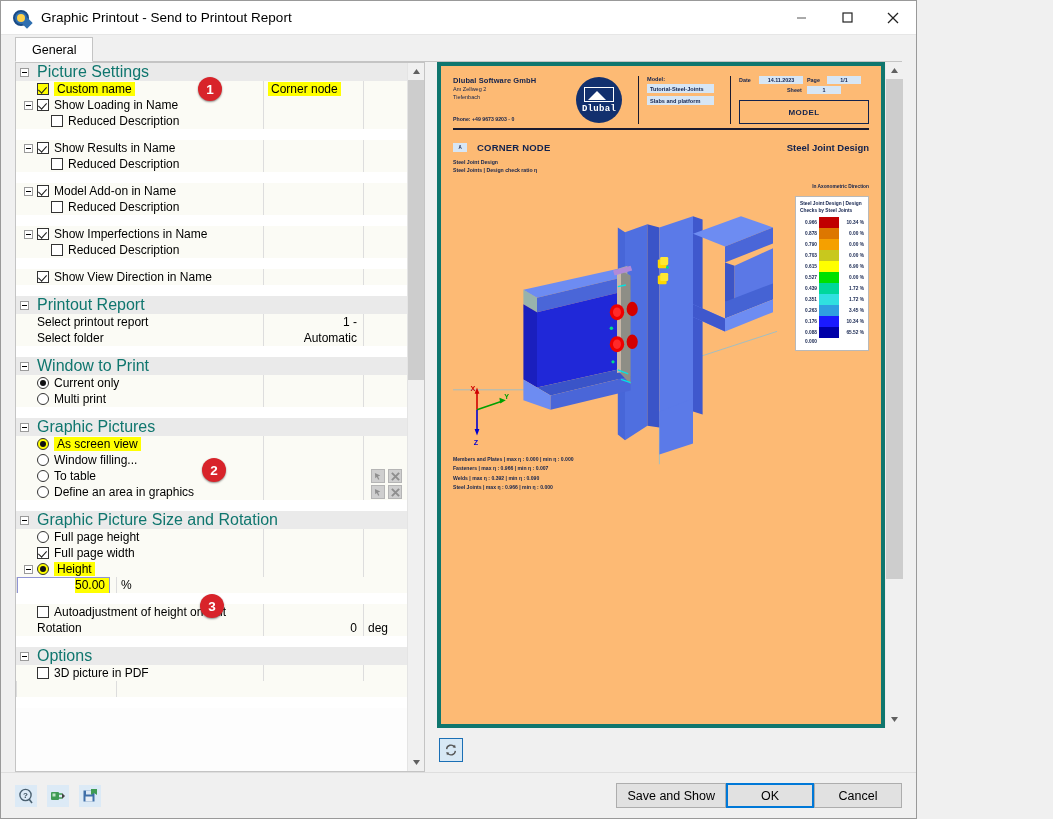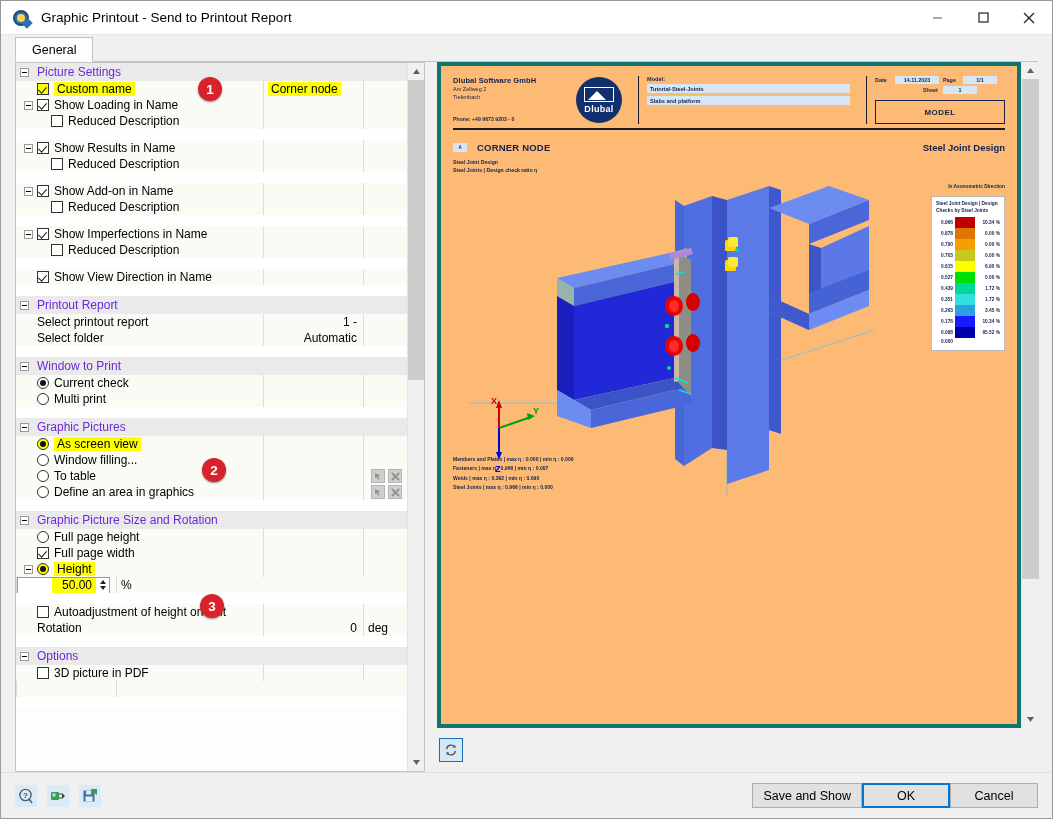--- a/index.html
+++ b/index.html
@@ -7,21 +7,21 @@
   body {
     width:1053px; height:819px;
     font-family:"Liberation Sans", sans-serif;
     font-size:12px; color:#000;
     background:#f0f0f0;
     overflow:hidden;
     -webkit-font-smoothing:antialiased;
   }
   
   .window {
-    width:1053px; height:819px;
+    width:917px; height:819px;
     background:#f0f0f0;
     border:1px solid #999;
     display:flex; flex-direction:column;
     position:relative;
   }
   
   .titlebar {
     height:34px; min-height:34px;
     background:#ffffff;
     display:flex; align-items:center;
@@ -81,21 +81,21 @@
     overflow:hidden;
   }
   .tree-wrap { flex:1 1 auto; position:relative; display:flex; }
   .tree {
     flex:1 1 auto; position:relative; overflow:hidden;
     background:#fdfdfd;
   }
   
   .grp-header {
     background:#eaeaea; height:18px; display:flex; align-items:center;
-    font-size:12px; padding-left:4px; color:#6d28d9;
+    font-size:16px; padding-left:4px; color:#0f766e;
   }
   .row {
     height:16px; display:flex; align-items:center;
     background:#fbfbf5; position:relative; font-size:12px;
   }
   .row.blank { background:#ffffff; height:11px; }
   .row .c1 { flex:1 1 auto; display:flex; align-items:center; padding-left:4px; overflow:hidden;text-align:right;}
   .row .c2 { width:100px; min-width:100px; border-left:1px solid #ddd; height:100%; display:flex;align-items:center;justify-content:flex-end;padding-right:6px; }
   .row .c3 { width:44px;  min-width:44px;  border-left:1px solid #ddd; height:100%; display:flex;align-items:center;padding-left:4px;}
 
@@ -134,21 +134,21 @@
   .minibtn {
     width:14px;height:14px;background:#cfcfcf;border:1px solid #b5b5b5;
     display:inline-flex;align-items:center;justify-content:center;margin-right:3px;
     color:#8a8a8a;font-size:10px;line-height:1;
   }
   .minibtn svg{display:block;}
 
   
   .spin {
     width:96px;height:17px;border:1px solid #8f94d4;background:#fff;
-    display:flex;align-items:center;position:relative;
+    display:flex;align-items:flex-end;position:relative;flex-direction:column;
   }
   .spin .val{
     flex:1 1 auto;text-align:right;background:#ffff00;height:15px;line-height:15px;
     font-size:12px;padding-right:4px;margin-left:34px;
   }
   .spin .arrows{
     width:13px;height:15px;display:flex;flex-direction:column;align-items:center;justify-content:center;
     border-left:1px solid #fff;
   }
   .spin .arrows span{display:block;border-left:3px solid transparent;border-right:3px solid transparent;}
@@ -203,21 +203,21 @@
     display:flex;align-items:center;justify-content:center;margin-left:2px;
   }
 
   
   .rp{position:absolute;inset:0;padding:10px 12px;}
   .rp-head{display:flex;border-bottom:2px solid #1a1a2e;padding-bottom:4px;}
   .rp-company{width:115px;}
   .rp-company .name{font-size:7.5px;font-weight:bold;color:#12224d;letter-spacing:.1px;}
   .rp-company .addr{font-size:5.5px;color:#12224d;line-height:1.5;}
   .rp-company .phone{font-size:5.2px;color:#12224d;margin-top:14px;font-weight:bold;}
-  .rp-logo{width:62px;display:flex;align-items:center;justify-content:center;}
+  .rp-logo{width:62px;display:flex;align-items:center;justify-content:center;font-family:Liberation Mono, monospace;}
   .logo-circ{
     width:46px;height:46px;border-radius:50%;background:#12306e;
     display:flex;flex-direction:column;align-items:center;justify-content:center;
   }
   .logo-circ .glyph{width:30px;height:15px;border:1px solid #fff;position:relative;background:#12306e;}
   .logo-circ .glyph::before{
     content:"";position:absolute;left:3px;top:3px;width:0;height:0;
     border-left:9px solid transparent;border-right:9px solid transparent;border-bottom:9px solid #fff;
   }
   .logo-circ .ltxt{color:#fff;font-size:9px;font-weight:bold;margin-top:2px;letter-spacing:.3px;}
@@ -370,21 +370,21 @@
               </div>
               <div class="c2"></div>
               <div class="c3"></div>
             </div>
             <div class="row blank"></div>
             <div class="row">
               <div class="c1">
                 <span style="width:4px;display:inline-block;flex:0 0 auto"></span>
                 <span class="exp"></span>
                 <span class="cb checked"></span>
-                <span class="lbl">Show Add-on in Name</span>
+                <span class="lbl">Model Add-on in Name</span>
               </div>
               <div class="c2"></div>
               <div class="c3"></div>
             </div>
             <div class="row">
               <div class="c1">
                 <span style="width:31px;display:inline-block;flex:0 0 auto"></span>
                 <span class="cb"></span>
                 <span class="lbl">Reduced Description</span>
               </div>
@@ -450,21 +450,21 @@
             <div class="row blank"></div>
             <div class="grp-header">
               <span class="exp"></span>
               <span class="dots" style="width:4px"></span>
               <span class="lbl">Window to Print</span>
             </div>
             <div class="row">
               <div class="c1">
                 <span style="width:17px;display:inline-block;flex:0 0 auto"></span>
                 <span class="rb sel"></span>
-                <span class="lbl">Current check</span>
+                <span class="lbl">Current only</span>
               </div>
               <div class="c2"></div>
               <div class="c3"></div>
             </div>
             <div class="row">
               <div class="c1">
                 <span style="width:17px;display:inline-block;flex:0 0 auto"></span>
                 <span class="rb"></span>
                 <span class="lbl">Multi print</span>
               </div>

